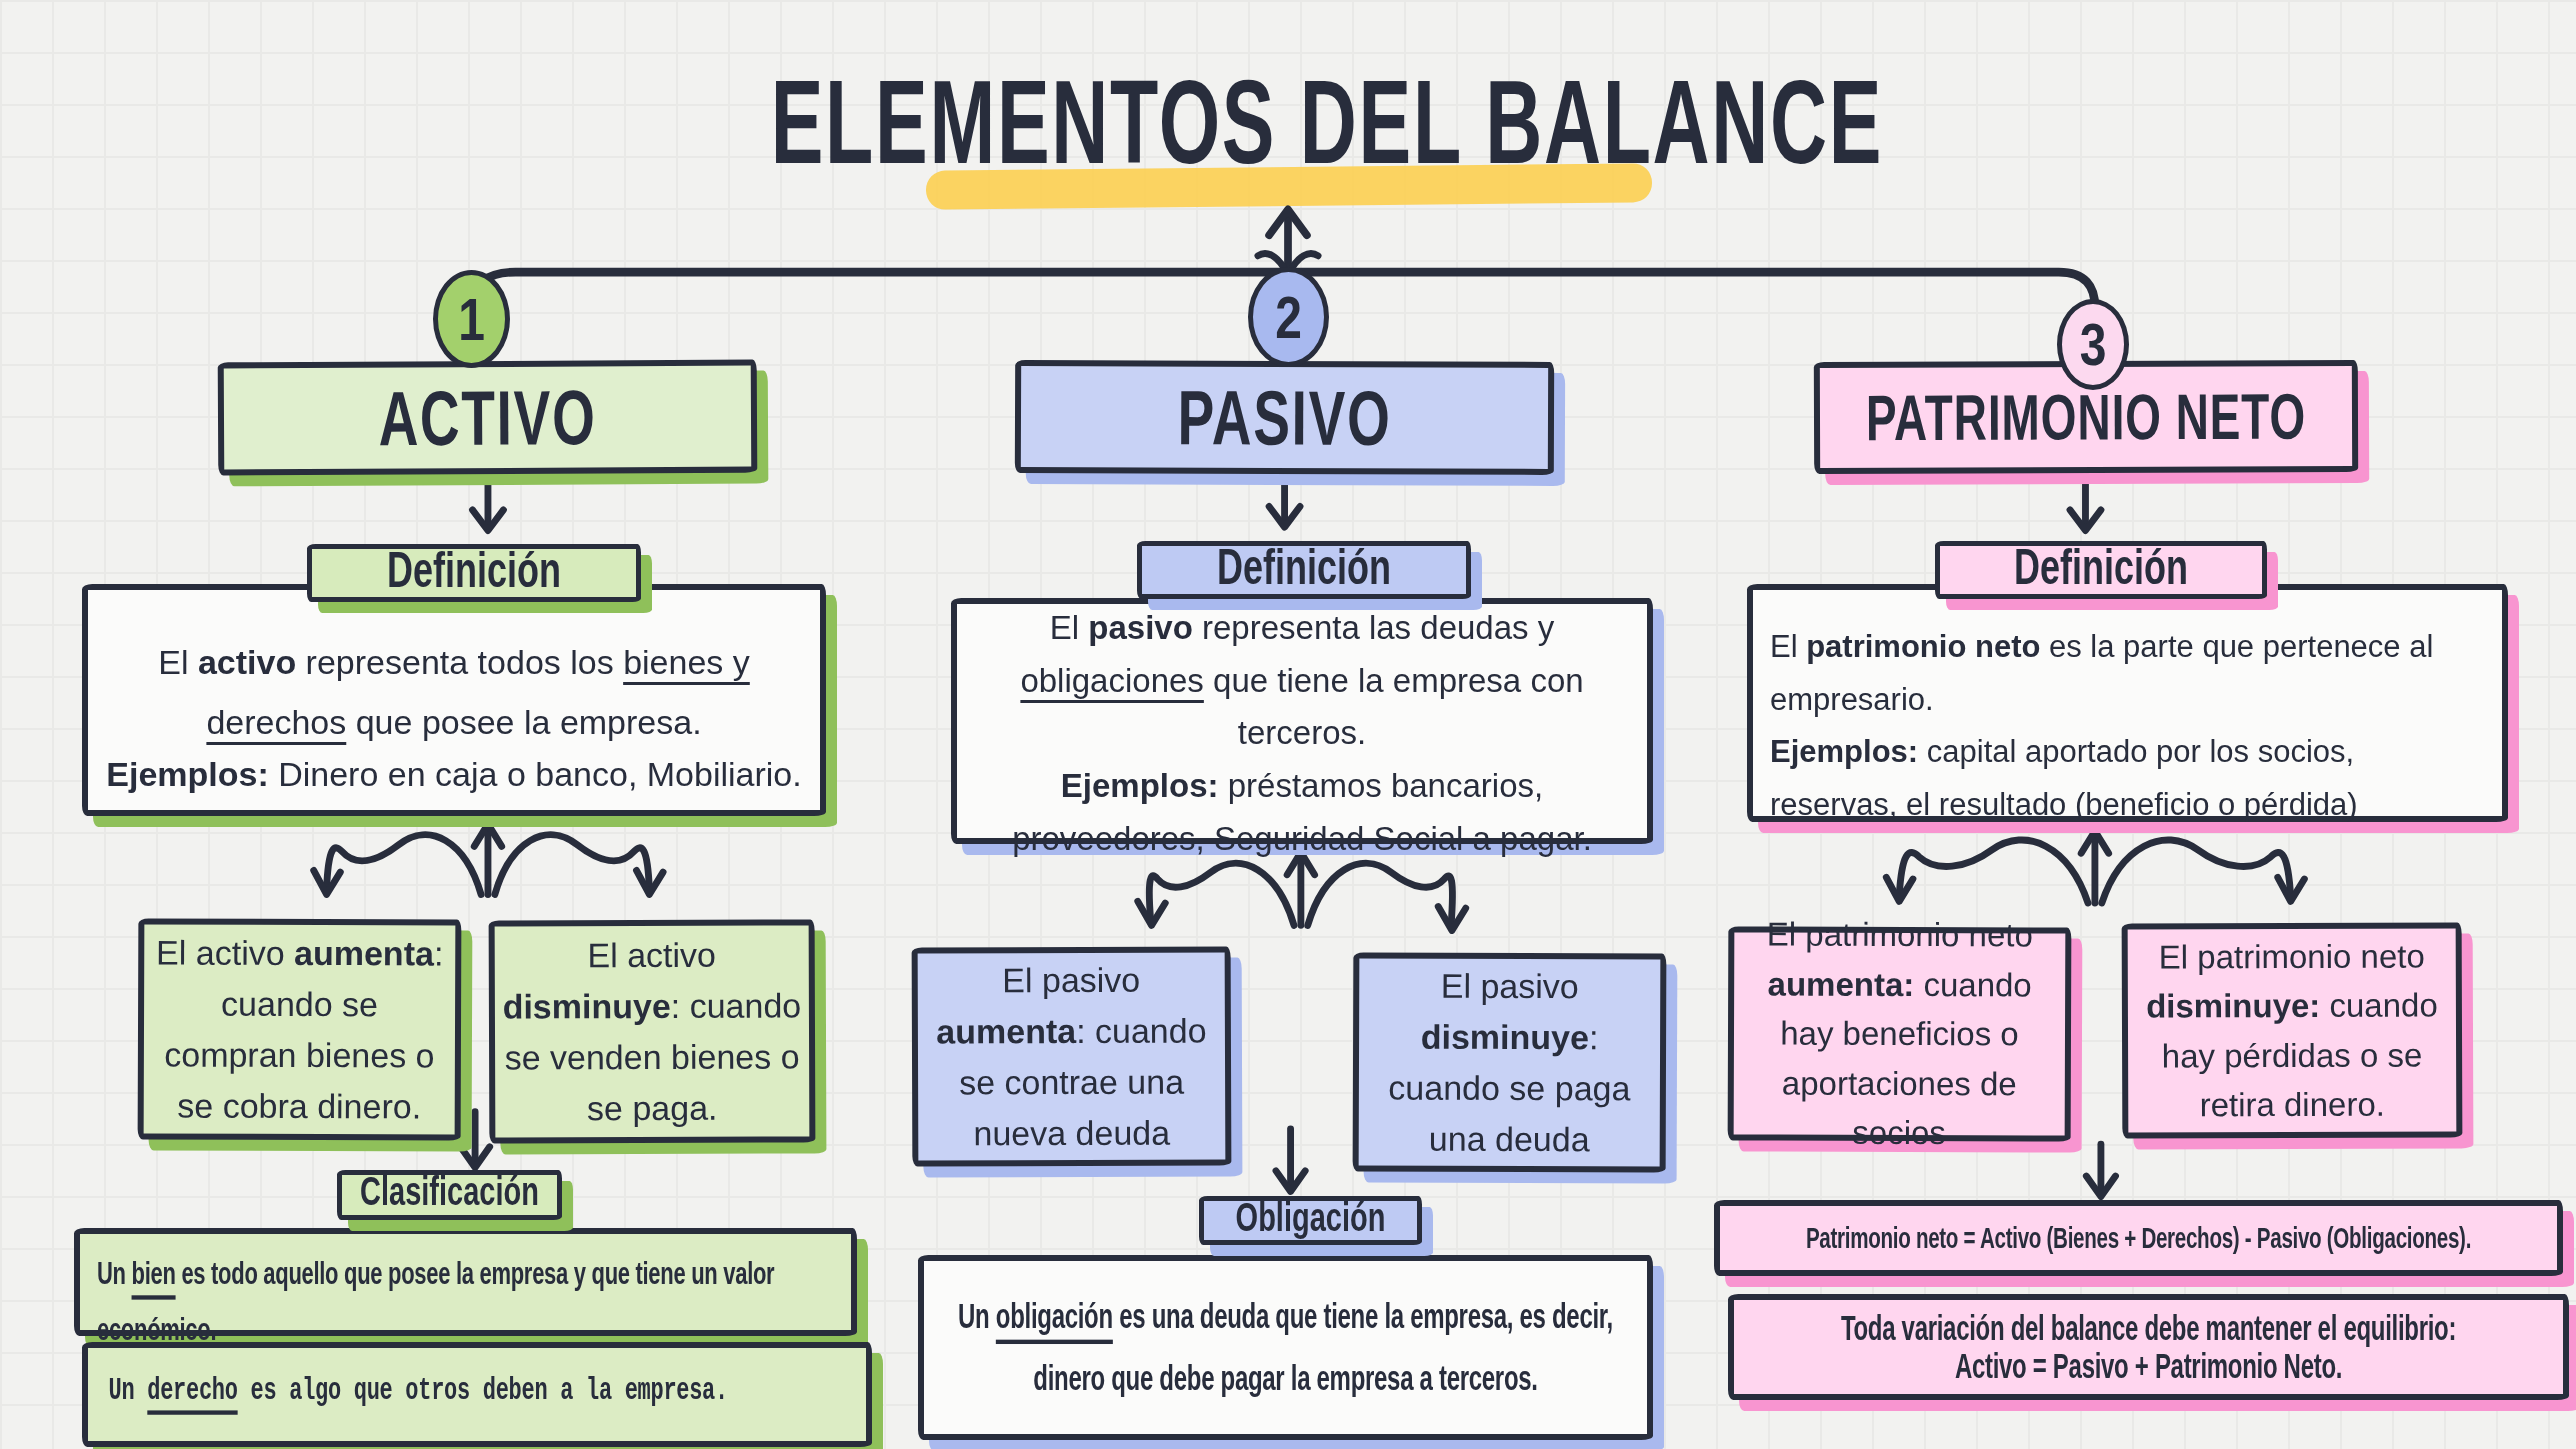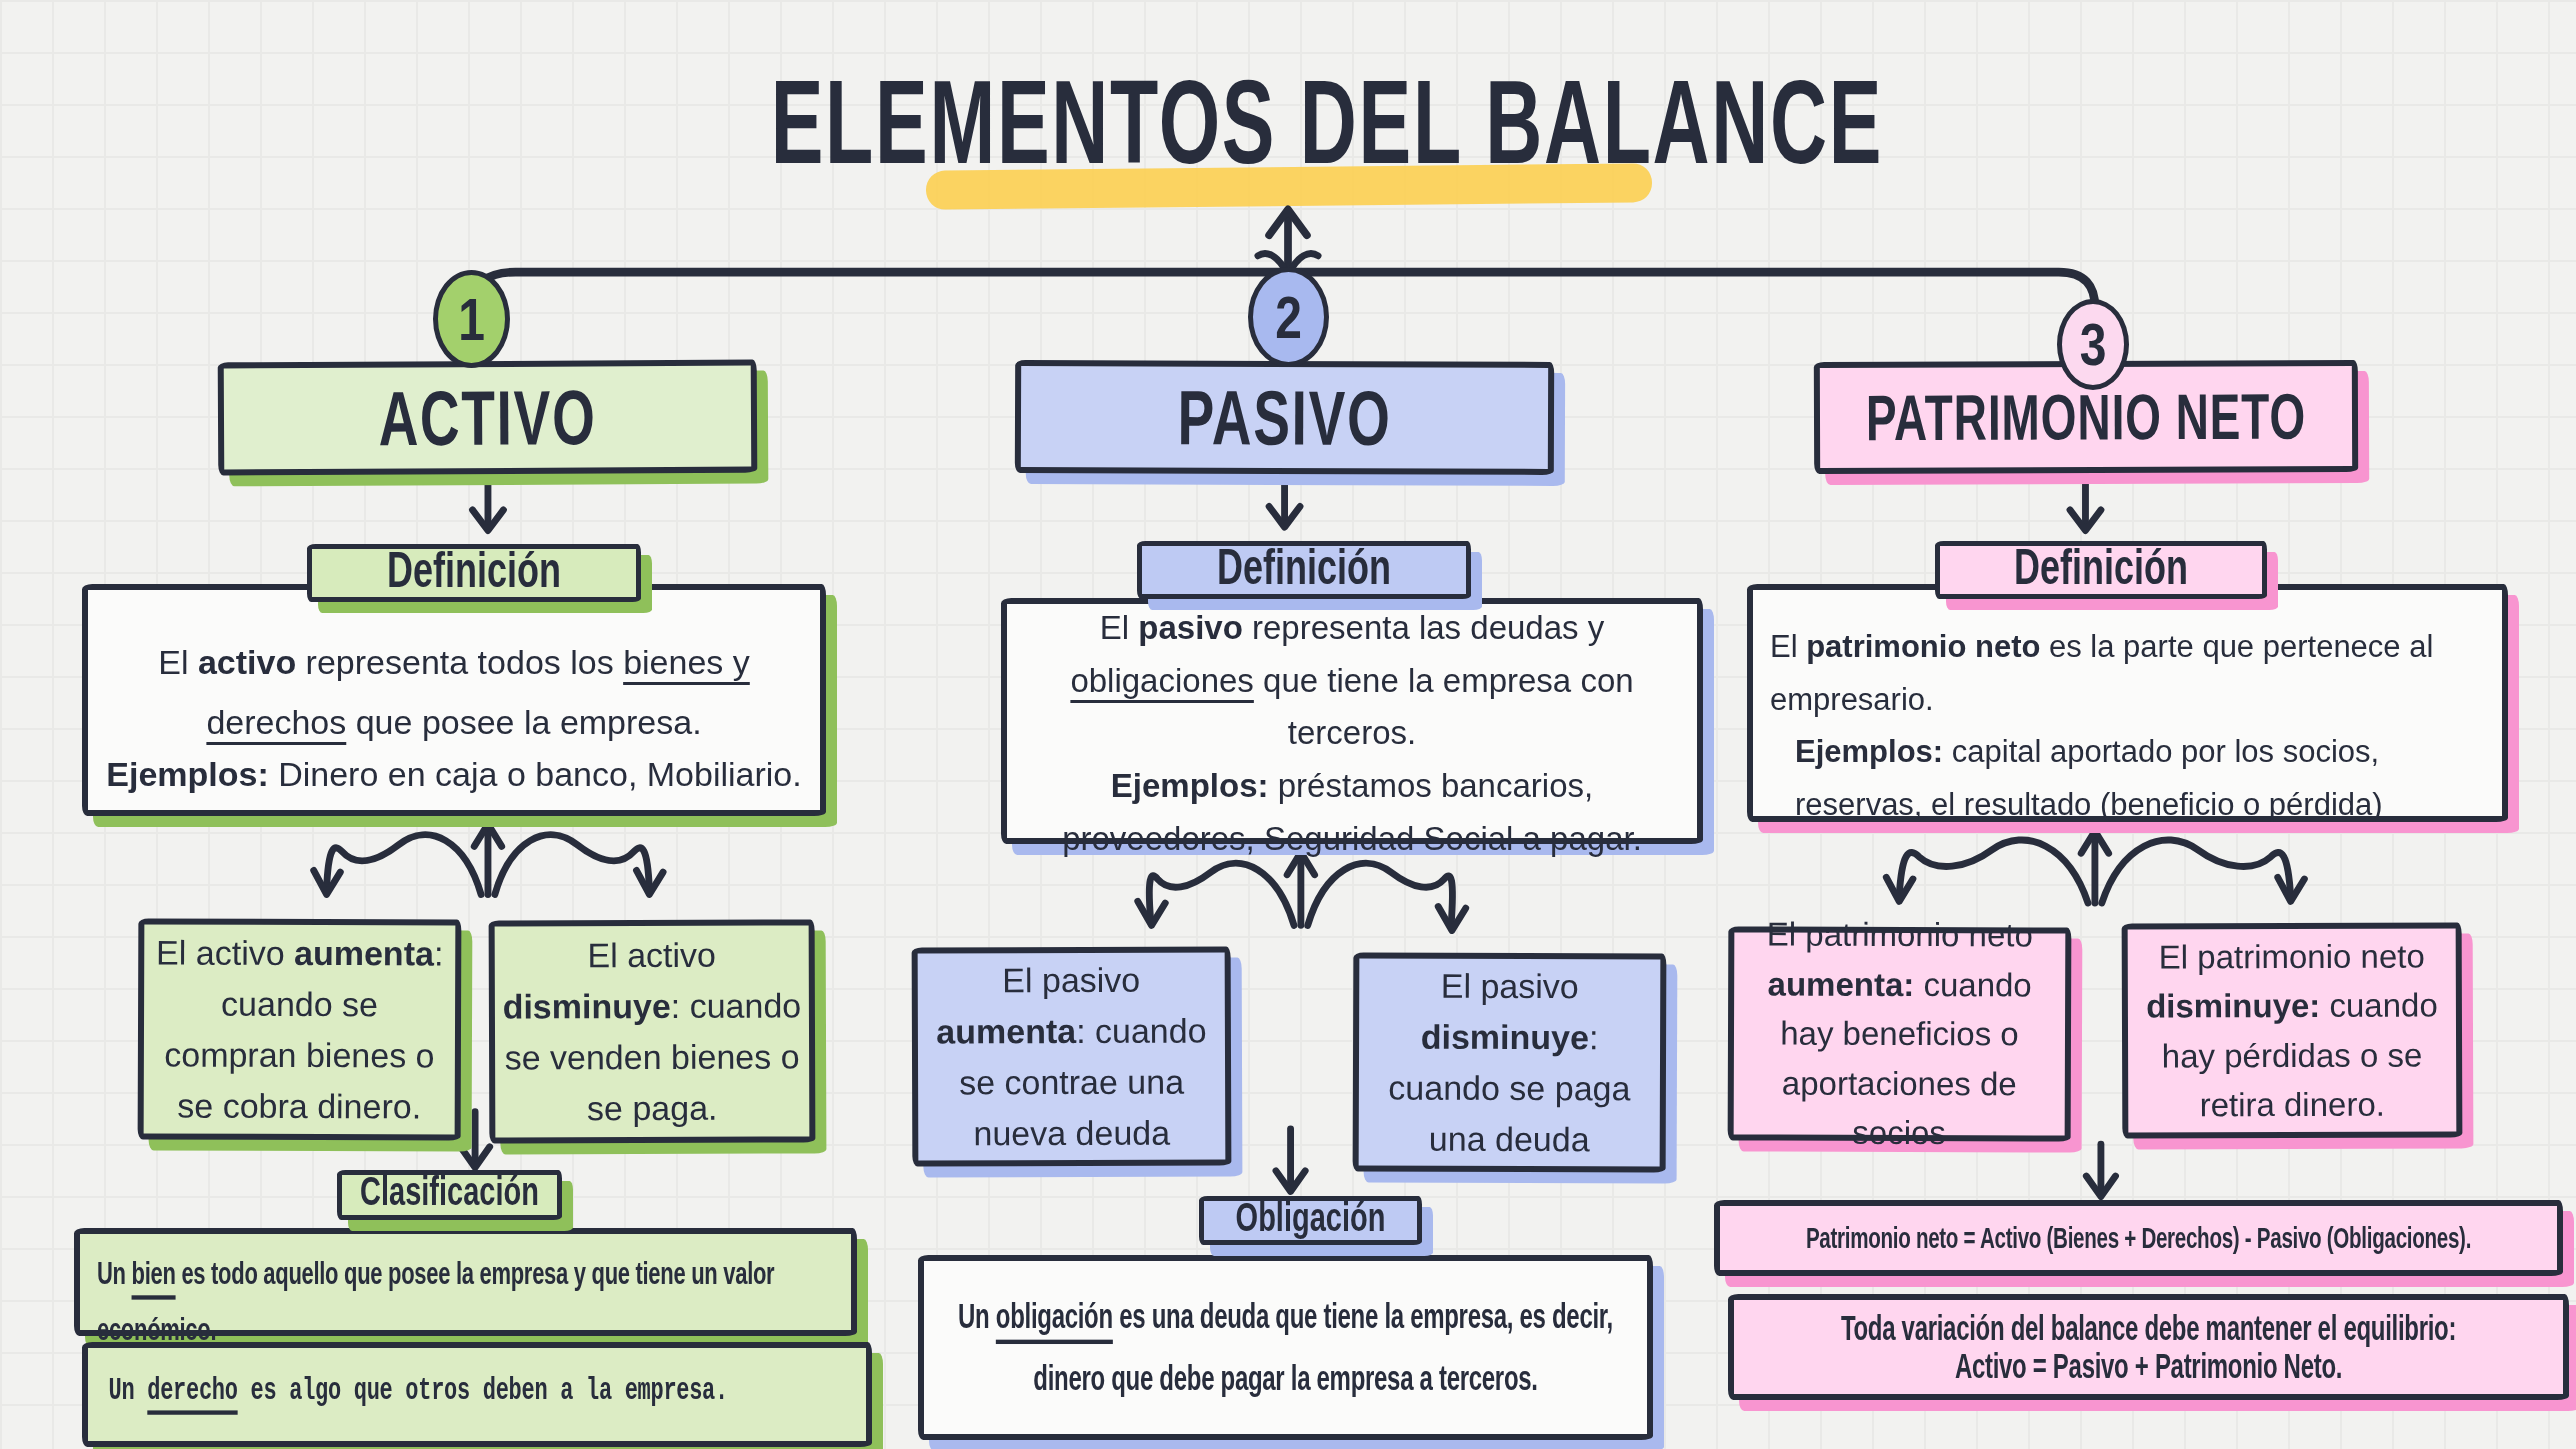--- a/index.html
+++ b/index.html
@@ -148,21 +148,21 @@
   </div>
 
   <div class="box fill-b sh-b center" style="left:1015px; top:361px; width:539px; height:113px; z-index:5; transform:rotate(0.2deg);">
     <span class="tall header-label">PASIVO</span>
   </div>
 
   <div class="tab sh-b" style="left:1137px; top:541px; width:334px; height:58px; background:var(--blue_tab);">
     <span class="tall">Definición</span>
   </div>
 
-  <div class="box sh-b center" style="left:1001px; top:598px; width:702px; height:246px; z-index:5; padding:34px 12px 8.6px; flex-direction:column;">
+  <div class="box sh-b center" style="left:951px; top:598px; width:702px; height:246px; z-index:5; padding:34px 12px 8.6px; flex-direction:column;">
     <div class="bodytxt" style="font-size:33px; line-height:1.6;"><span>El </span><span class="b">pasivo</span><span> representa las deudas y </span><span class="u">obligaciones</span><span> que tiene la empresa con terceros.</span></div>
     <div class="bodytxt" style="font-size:33px; line-height:1.6;"><span class="b">Ejemplos:</span><span> préstamos bancarios, proveedores, Seguridad Social a pagar.</span></div>
   </div>
 
   <div class="box fill-b sh-b center subtxt" style="left:912px; top:947px; width:319px; height:219px; z-index:5; padding:6.9px; transform:rotate(-0.2deg);">
     <div><span>El pasivo </span><span class="b">aumenta</span><span>: cuando se contrae una nueva deuda</span></div>
   </div>
 
   <div class="box fill-b sh-b center subtxt" style="left:1353px; top:953px; width:313px; height:219px; z-index:5; padding:6.9px; transform:rotate(0.2deg);">
     <div><span>El pasivo </span><span class="b">disminuye</span><span>: cuando se paga una deuda</span></div>
@@ -183,21 +183,21 @@
   <div class="box fill-p sh-p center" style="left:1814px; top:361px; width:544px; height:112px; z-index:5; transform:rotate(-0.2deg);">
     <span class="tall header-label small">PATRIMONIO NETO</span>
   </div>
 
   <div class="tab sh-p" style="left:1935px; top:541px; width:332px; height:58px; background:var(--pink);">
     <span class="tall">Definición</span>
   </div>
 
   <div class="box sh-p" style="left:1747px; top:584px; width:761px; height:238px; z-index:5; padding:31px 17px 0; text-align:left;">
     <div class="bodytxt" style="font-size:31px; line-height:1.7;"><span>El </span><span class="b">patrimonio neto</span><span> es la parte que pertenece al empresario.</span></div>
-    <div class="bodytxt" style="font-size:31px; line-height:1.7;margin-left:25px;"><span class="b">Ejemplos:</span><span> capital aportado por los socios, reservas, el resultado (beneficio o pérdida)</span></div>
+    <div class="bodytxt" style="font-size:31px; line-height:1.7;"><span class="b">Ejemplos:</span><span> capital aportado por los socios, reservas, el resultado (beneficio o pérdida)</span></div>
   </div>
 
   <div class="box fill-p sh-p center subtxt" style="left:1728px; top:927px; width:343px; height:214px; z-index:5; padding:6.9px; font-size:33px; transform:rotate(0.2deg);">
     <div><span>El patrimonio neto </span><span class="b">aumenta:</span><span> cuando hay beneficios o aportaciones de socios</span></div>
   </div>
 
   <div class="box fill-p sh-p center subtxt" style="left:2122px; top:923px; width:340px; height:215px; z-index:5; padding:6.9px; font-size:33px; transform:rotate(-0.2deg);">
     <div><span>El patrimonio neto </span><span class="b">disminuye:</span><span> cuando hay pérdidas o se retira dinero.</span></div>
   </div>
 

